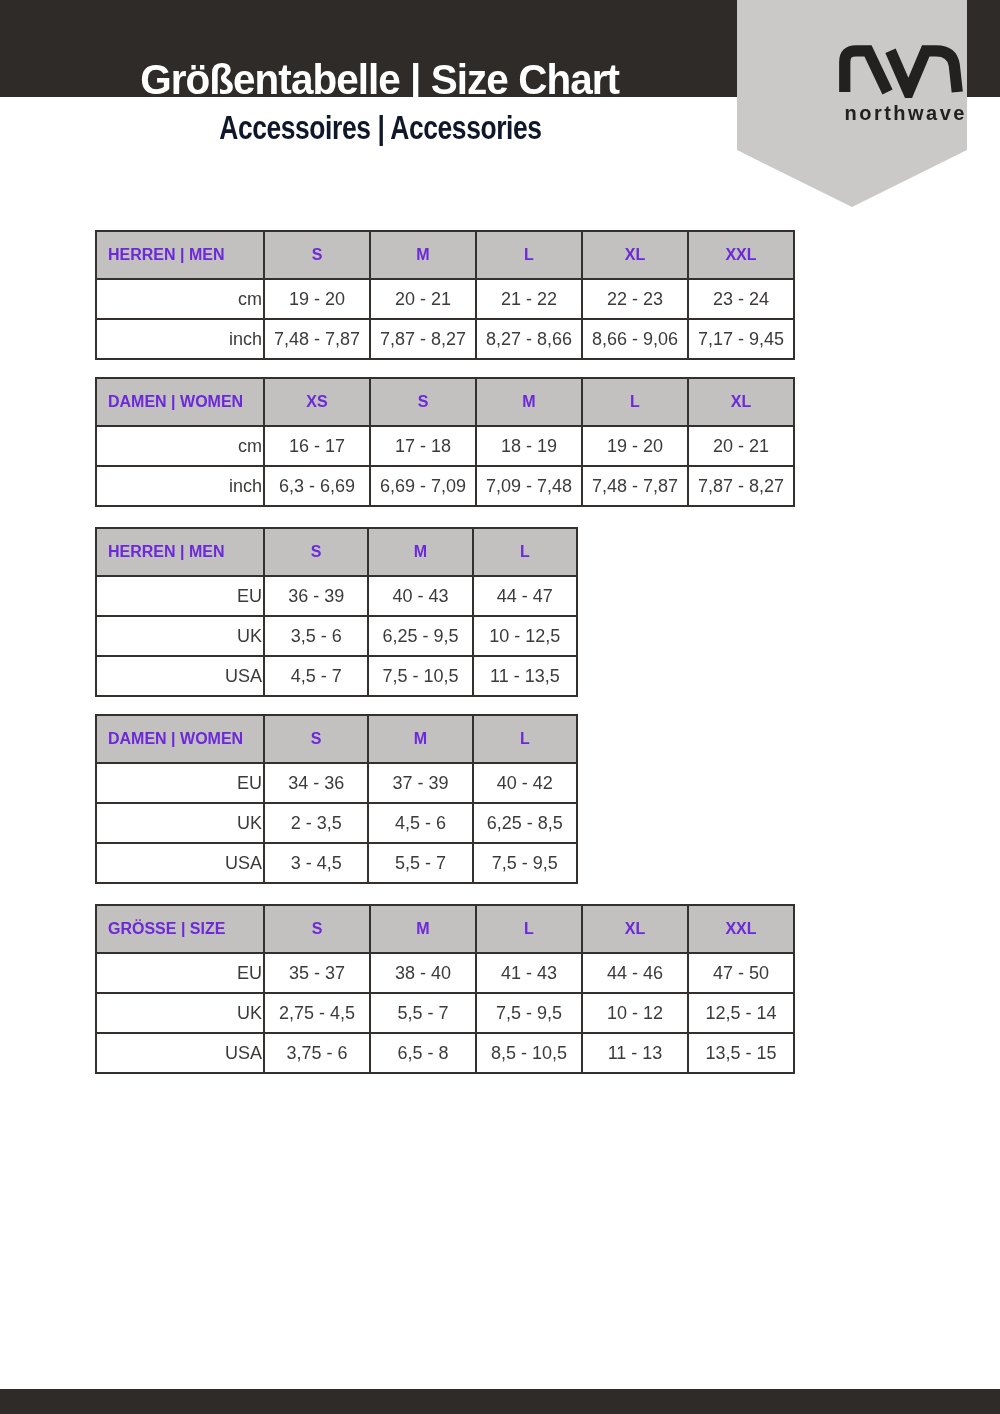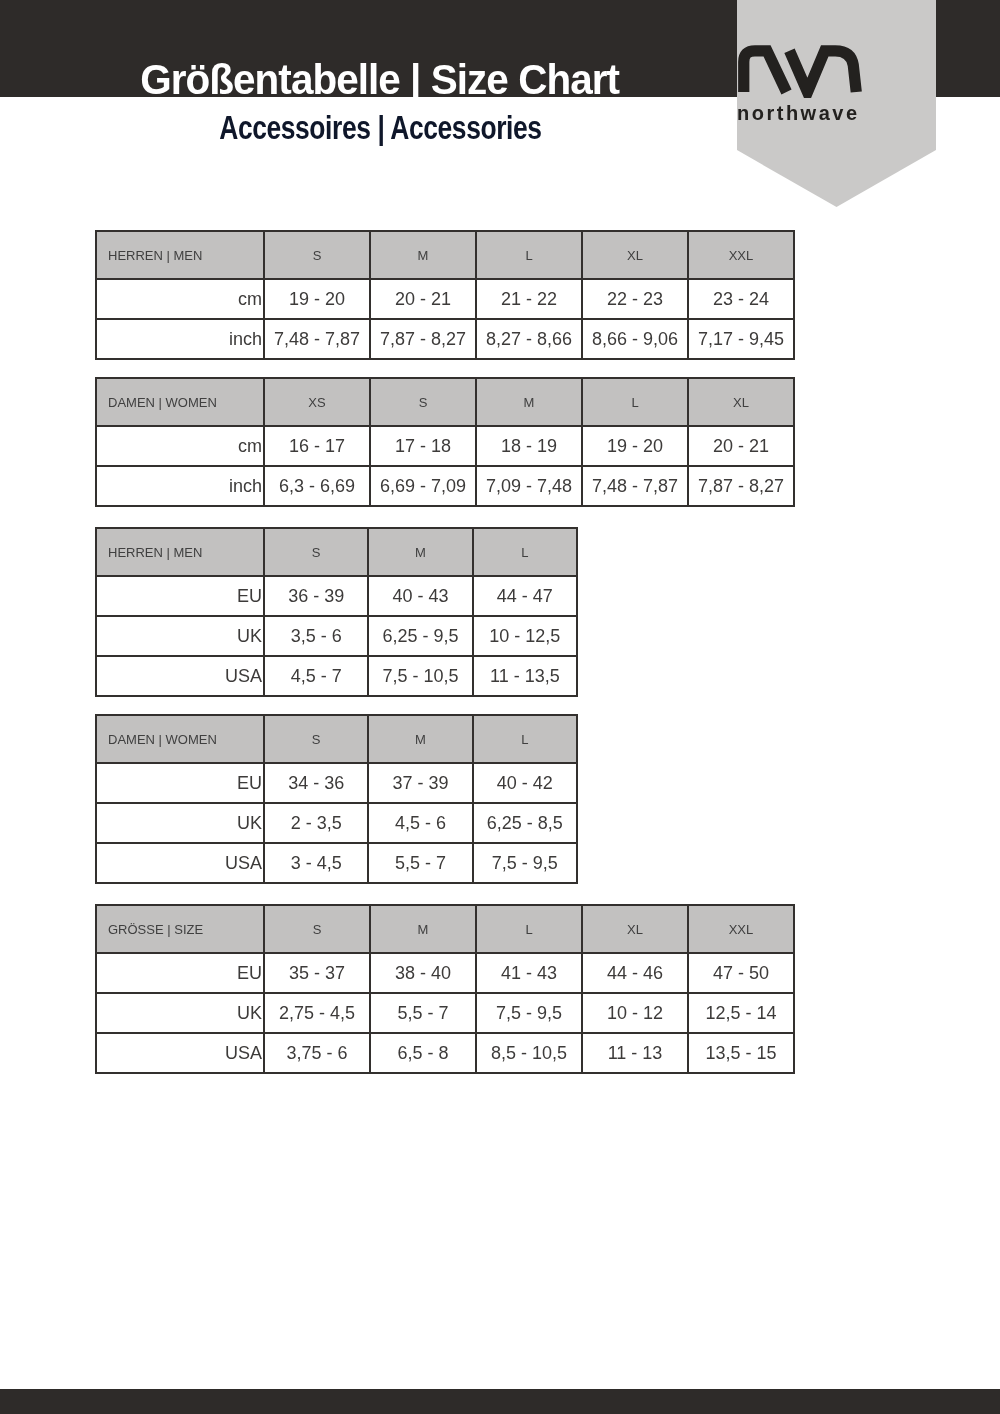--- a/index.html
+++ b/index.html
@@ -17,35 +17,35 @@
     position:absolute;top:58px;left:30px;width:700px;text-align:center;z-index:2;
     color:#ffffff;font-weight:bold;font-size:43px;line-height:1;white-space:nowrap;
   }
   .main-title .squeeze{display:inline-block;transform:scaleX(0.94);transform-origin:center;letter-spacing:-1px;}
   .subtitle{
     position:absolute;top:111px;left:30px;width:700px;text-align:center;
     color:#0f172a;font-weight:bold;font-size:33px;line-height:1;white-space:nowrap;
   }
   .subtitle .squeeze{display:inline-block;transform:scaleX(0.80);transform-origin:center;letter-spacing:-0.5px;}
   .badge{
-    position:absolute;top:0;left:737px;width:199px;height:207px;background:var(--badge-gray);
+    position:absolute;top:0;left:737px;width:230px;height:207px;background:var(--badge-gray);
     clip-path:polygon(0 0,100% 0,100% 72.5%,50% 100%,0 72.5%);
-    z-index:3;text-align:left;
+    z-index:3;text-align:right;
   }
   .nw-logo{margin-top:44px;}
   .wordmark{margin-top:0;font-size:20px;font-weight:bold;letter-spacing:2.5px;color:#23211f;}
   .sections{position:absolute;top:230px;left:95px;width:720px;}
   .section + .section{margin-top:20px;}
   .section-heading{margin:0 0 7px 0;font-size:27px;font-weight:bold;color:#23211f;letter-spacing:-0.5px;line-height:1.1;}
   table.size-table{border-collapse:collapse;table-layout:fixed;margin:0 0 17px 0;}
   table.t-wide{width:700px;}
   table.t-narrow{width:483px;}
   .size-table col.col-label{width:168px;}
   .size-table th,.size-table td{border:2px solid #33302e;overflow:hidden;}
-  .size-table thead th{background:var(--table-header-gray);height:44px;font-size:13px;font-weight:normal;color:#404040;text-align:center;}
+  .size-table thead th{background:var(--table-header-gray);height:44px;font-size:16px;font-weight:bold;color:#6d28d9;text-align:center;}
   .size-table thead th.table-label{text-align:left;padding-left:11px;}
   .size-table tbody th{height:36px;font-size:18px;font-weight:normal;color:#3d3b3a;text-align:right;padding-left:11px;}
   .size-table tbody td{height:36px;font-size:18px;font-weight:normal;color:#3d3b3a;text-align:center;}
   .footer-bar{position:absolute;left:0;top:1389px;width:100%;height:25px;background:var(--dark);}
 </style>
 </head>
 <body>
 
 <div class="page">
 

